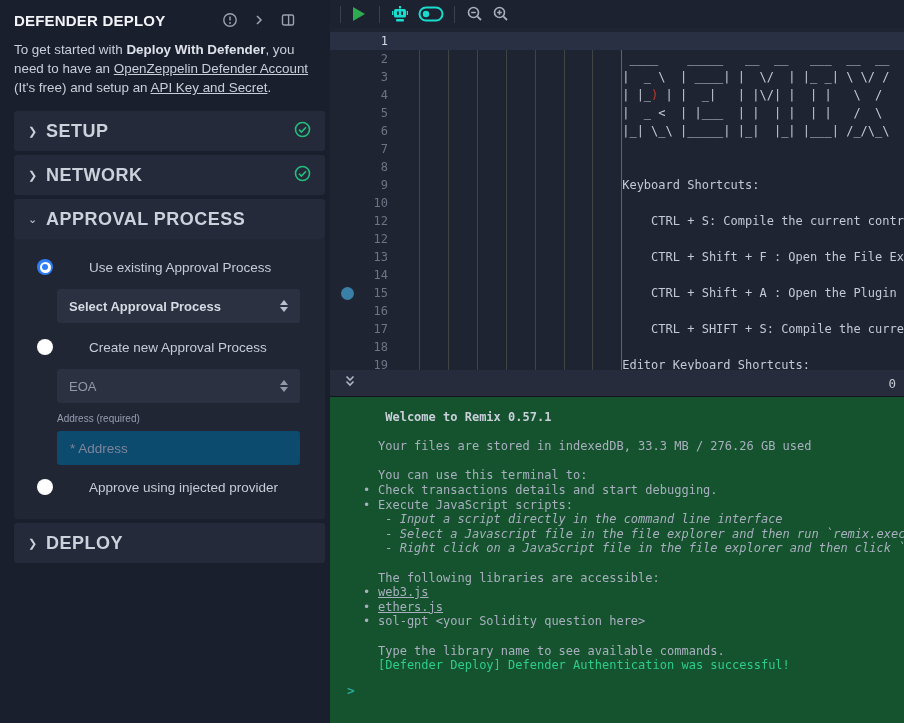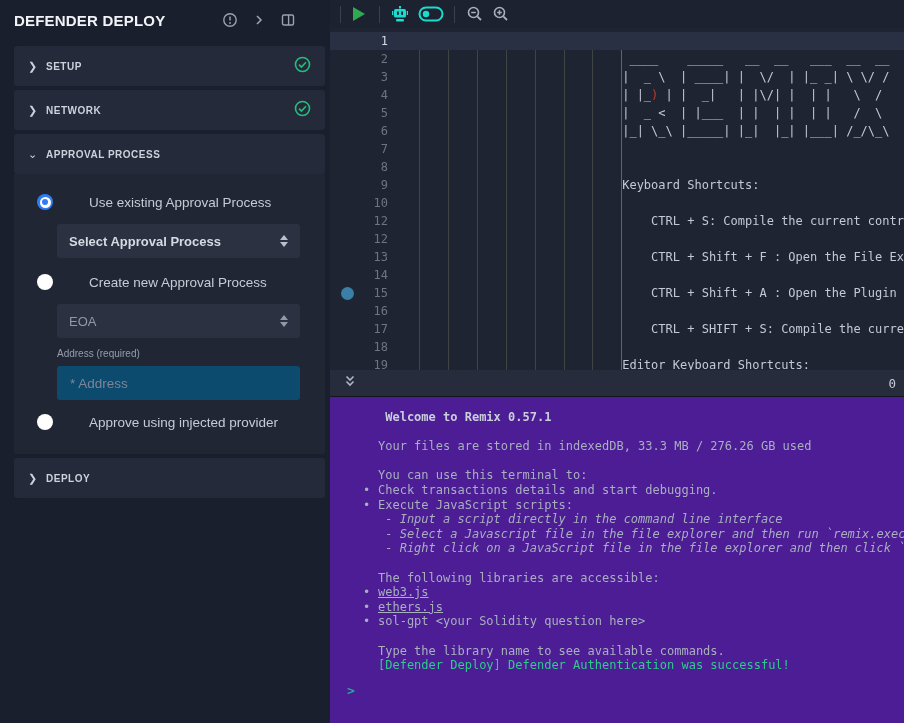--- a/index.html
+++ b/index.html
@@ -16,21 +16,21 @@
   .panel-header-icons { display:flex; align-items:center; gap:13px; }
   .phicon { width:16px; height:16px; display:flex; align-items:center; justify-content:center; cursor:pointer; }
   .intro { width:302px; margin-top:8px; font-size:13.4px; line-height:19px; color:#c9ced9; }
   .intro b { color:#dde1e9; }
   .intro a { color:#c9ced9; text-decoration:underline; cursor:pointer; }
 
   .sections { margin-top:14px; width:311px; }
   .acc-header { height:40px; background:#242a3a; border-radius:3px; display:flex;
     align-items:center; padding:0 14px; margin-bottom:4px; cursor:pointer; }
   .acc-header .chev { color:#ccd1dc; font-size:11px; width:18px; display:inline-block; }
-  .acc-label { font-size:10px; font-weight:600; letter-spacing:.5px; color:#ccd1dc; flex:1; }
+  .acc-label { font-size:18px; font-weight:600; letter-spacing:.5px; color:#ccd1dc; flex:1; }
   .acc-body { background:#202634; border-radius:0 0 3px 3px; margin-top:-4px;
     margin-bottom:4px; padding:14px 0 18px 0; }
 
   .radio-row { display:flex; align-items:center; padding:6px 0 6px 23px; cursor:pointer;gap:24px; }
   .radio-outer { width:16px; height:16px; border-radius:50%; background:#ffffff;
     flex:none; display:flex; align-items:center; justify-content:center; }
   .radio-outer.sel { background:#2f7df6; }
   .radio-mid { width:11px; height:11px; border-radius:50%; background:#ffffff;
     display:flex; align-items:center; justify-content:center; }
   .radio-dot { width:6px; height:6px; border-radius:50%; background:#2f7df6; }
@@ -74,21 +74,21 @@
   .bp-dot { position:absolute; left:11px; top:2.5px; width:13px; height:13px;
     border-radius:50%; background:#3a7fa5; }
   .code { position:absolute; left:61px; top:4px; right:0; }
   .cl { height:18px; line-height:18px; white-space:pre; color:#c3c9d6; }
   .cl .red { color:#c0392b; }
 
   
   .term-header { height:27px; background:#262c3c; border-bottom:1px solid #12151f;
     display:flex; align-items:center; justify-content:space-between; padding:0 8px 0 13px; }
   .term-badge { font-size:12.5px; color:#c6cbd6; font-family:"DejaVu Sans Mono", monospace; }
-  .terminal { height:326px; background:#4c1d95; overflow:hidden; padding-top:13px;
+  .terminal { height:326px; background:#14532d; overflow:hidden; padding-top:13px;
     font-family:"DejaVu Sans Mono", monospace; font-size:12px; color:#a8afbf; }
   .tl { position:relative; line-height:14.6px; white-space:pre; padding-left:48px; }
   .tl .bullet { position:absolute; left:33px; color:#a8afbf; }
   .tl .bold { font-weight:bold; color:#c9cfdb; }
   .tl .italic { font-style:italic; }
   .tl .link { text-decoration:underline; cursor:pointer; }
   .tl .green { color:#2ecc8c; }
   .tl .it { }
   .prompt { margin-top:10px; padding-left:17px; font-weight:bold; color:#2aa89b;
     font-size:13px; cursor:text; }
@@ -116,20 +116,21 @@
         </span>
         <span class="phicon">
           <svg width="14" height="14" viewBox="0 0 14 14">
               <rect x="1.5" y="2" width="11" height="10" rx="1.5" fill="none" stroke="#9aa1b0" stroke-width="1.4"></rect>
               <line x1="7.6" y1="2" x2="7.6" y2="12" stroke="#9aa1b0" stroke-width="1.4"></line>
             </svg>
         </span>
       </span>
     </div>
 
+    <div class="intro"><span>To get started with </span><b>Deploy With Defender</b><span>, you need to have an </span><a>OpenZeppelin Defender Account</a><span> (It's free) and setup an </span><a>API Key and Secret</a><span>.</span></div>
 
     <div class="sections">
 
       <div class="acc-header">
         <span class="chev">❯</span>
         <span class="acc-label">SETUP</span>
         <span>
           <svg width="17" height="17" viewBox="0 0 17 17">
               <circle cx="8.5" cy="8.5" r="7" fill="none" stroke="#22c07d" stroke-width="1.6"></circle>
               <polyline points="5,8.7 7.4,11 12,6.2" fill="none" stroke="#22c07d" stroke-width="1.6"></polyline>

